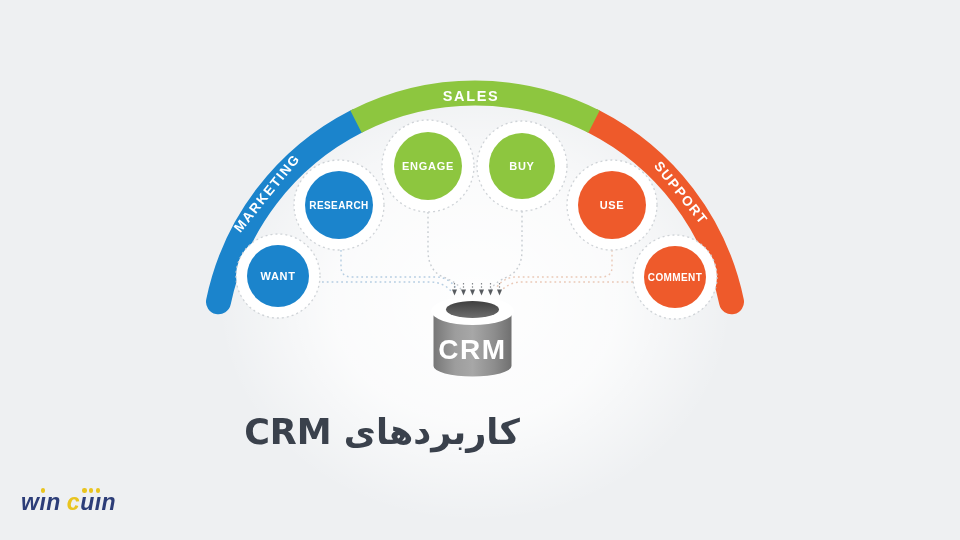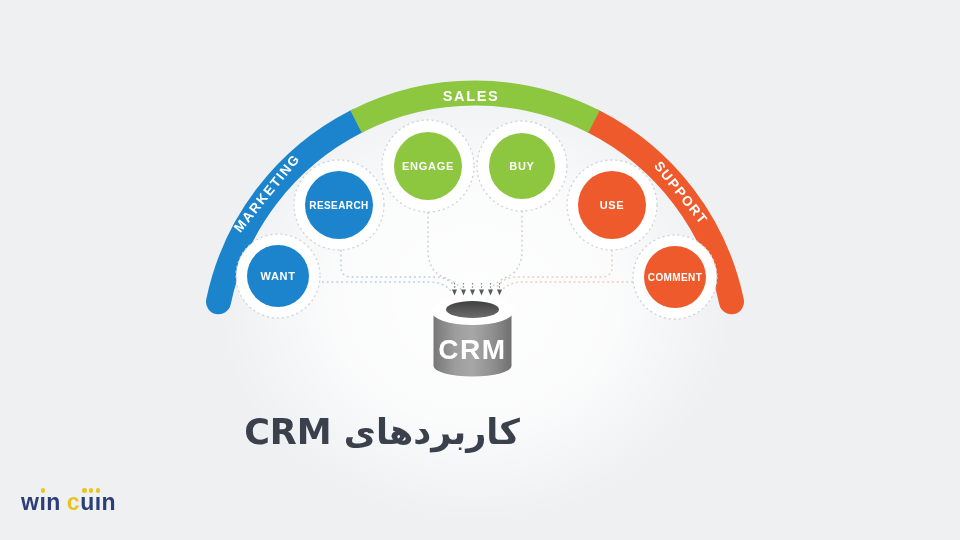--- a/index.html
+++ b/index.html
@@ -30,20 +30,21 @@
     position:absolute;left:0;top:412px;width:764px;
     text-align:center;direction:rtl;
     font-family:"DejaVu Sans",sans-serif;
     font-size:35px;font-weight:bold;color:#3a414c;
   }
   .logo{
     position:absolute;left:21px;top:489px;
     font-family:"Liberation Sans",sans-serif;
     font-size:23px;font-weight:bold;letter-spacing:0.5px;
     white-space:nowrap;
+    font-style:italic;
   }
   .logo-letter{position:relative;display:inline-block;line-height:1;}
   .logo-gap{margin-left:6px;}
   .logo-dot{
     position:absolute;width:4.5px;height:4.5px;border-radius:50%;top:-3px;
   }
   .d1-0{left:50%;margin-left:-2.2px;}
   .d2-0{left:2px;}
   .d2-1{left:8.5px;}
 </style>

